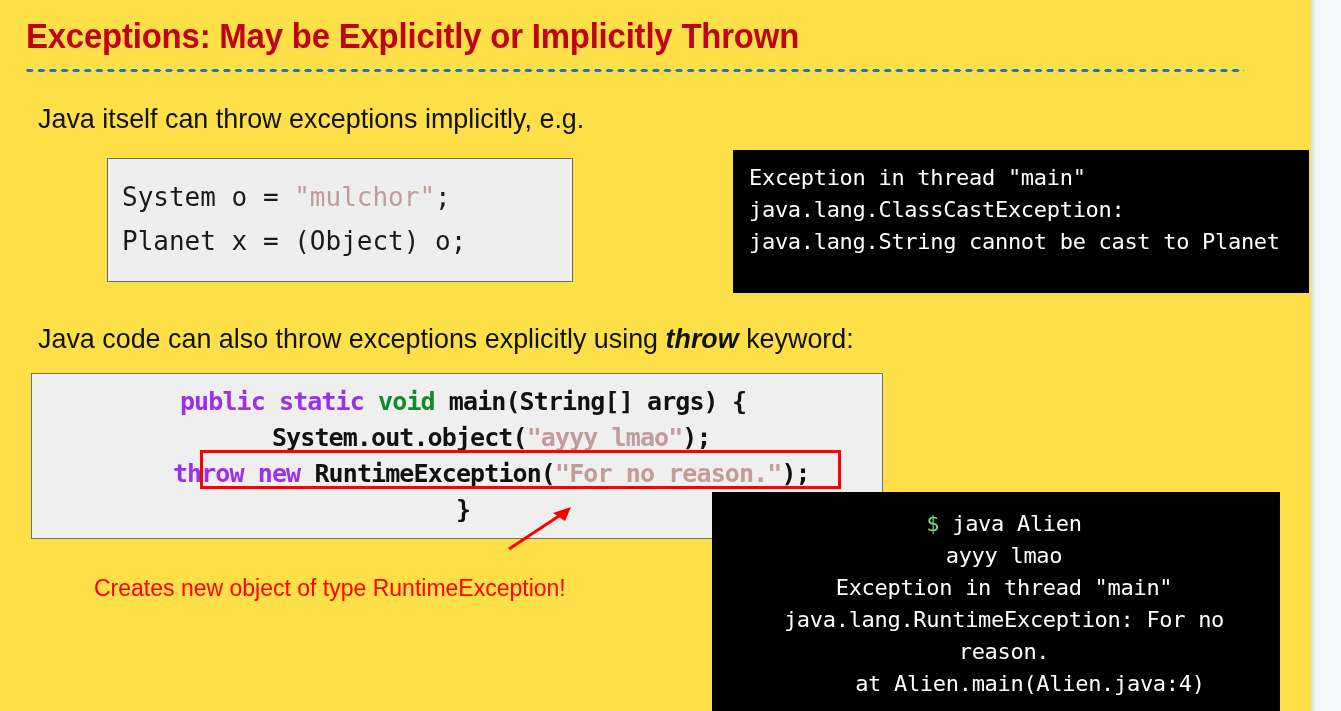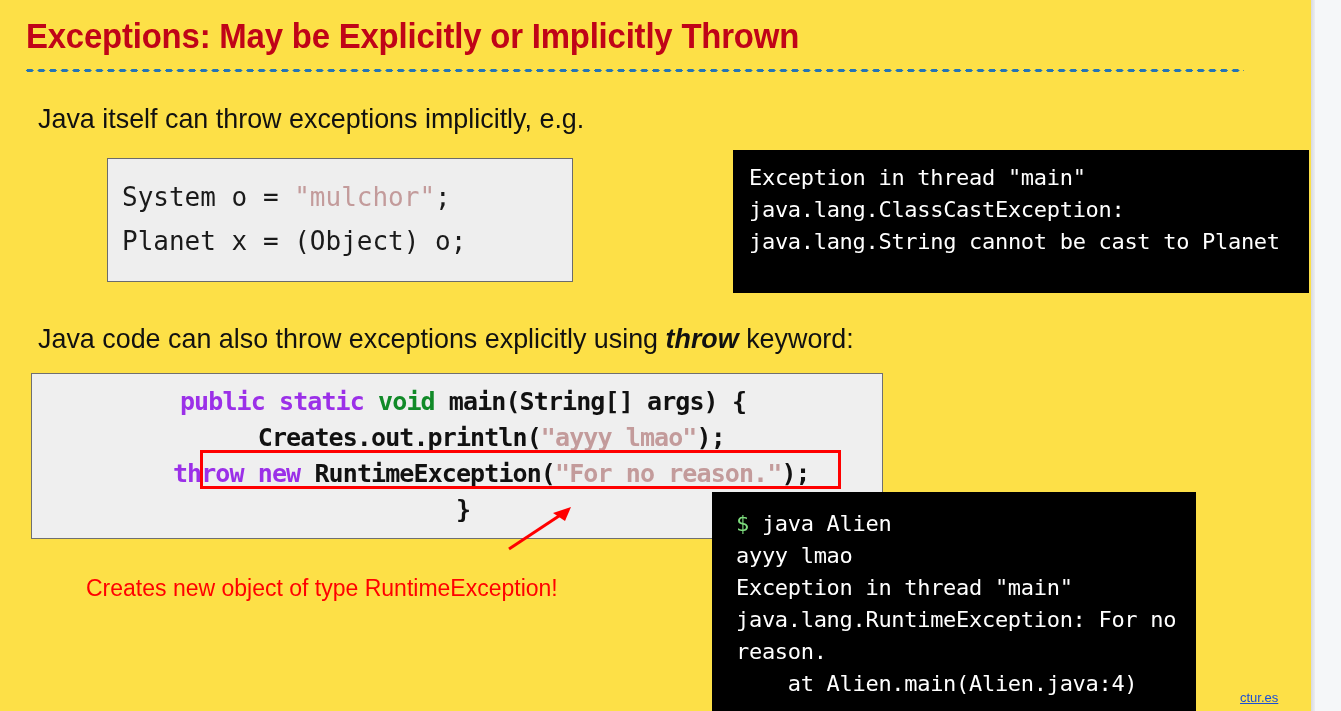--- a/index.html
+++ b/index.html
@@ -156,31 +156,32 @@
     left: 733px;
     top: 150px;
     width: 576px;
     height: 143px;
     padding: 12px 8px 0 16px;
     box-sizing: border-box;
   }
   #terminal-2 {
     left: 712px;
     top: 492px;
-    width: 484px;
+    width: 568px;
     height: 219px;
     padding: 16px 8px 0 24px;
     box-sizing: border-box;
+    text-align: center;
   }
   .prompt-dollar { color: #7ddc7d; }
 
   
   #annotation {
     position: absolute;
-    left: 86px;
+    left: 94px;
     top: 575px;
     font-family: "Liberation Sans", sans-serif;
     font-size: 23px;
     color: #ff0000;
     white-space: nowrap;
   }
   #annot-arrow {
     position: absolute;
     left: 505px;
     top: 505px;
@@ -213,21 +214,21 @@
 
   <div class="body-text" id="para2"><span>Java code can also throw exceptions explicitly using </span><span class="kw-emph">throw</span><span> keyword:</span></div>
 
   <div class="code-box" id="code-box-1"><span>System o = </span><span class="tok-str">"mulchor"</span><span>;</span>
 <span>Planet x = (Object) o;</span></div>
 
   <div class="terminal" id="terminal-1">Exception in thread "main" java.lang.ClassCastException: java.lang.String cannot be cast to Planet</div>
 
   <div class="code-box" id="code-box-2">
     <div class="code-line"><span class="tok-kw">public</span> <span class="tok-kw">static</span> <span class="tok-type">void</span> <span>main(String[] args) {</span></div>
-    <div class="code-line"><span>    Creates.out.println(</span><span class="tok-str">"ayyy lmao"</span><span>);</span></div>
+    <div class="code-line"><span>    System.out.object(</span><span class="tok-str">"ayyy lmao"</span><span>);</span></div>
     <div class="code-line"><span>    </span><span class="tok-kw">throw</span> <span class="tok-kw">new</span> <span>RuntimeException(</span><span class="tok-str">"For no reason."</span><span>);</span></div>
     <div class="code-line">}</div>
   </div>
 
   <div id="highlight-rect"></div>
 
   <svg id="annot-arrow" viewBox="0 0 70 48">
     <line x1="4" y1="44" x2="60" y2="7" stroke="#ff0000" stroke-width="3"></line>
     <polygon points="66,2 48,8 60,16" fill="#ff0000"></polygon>
   </svg>

